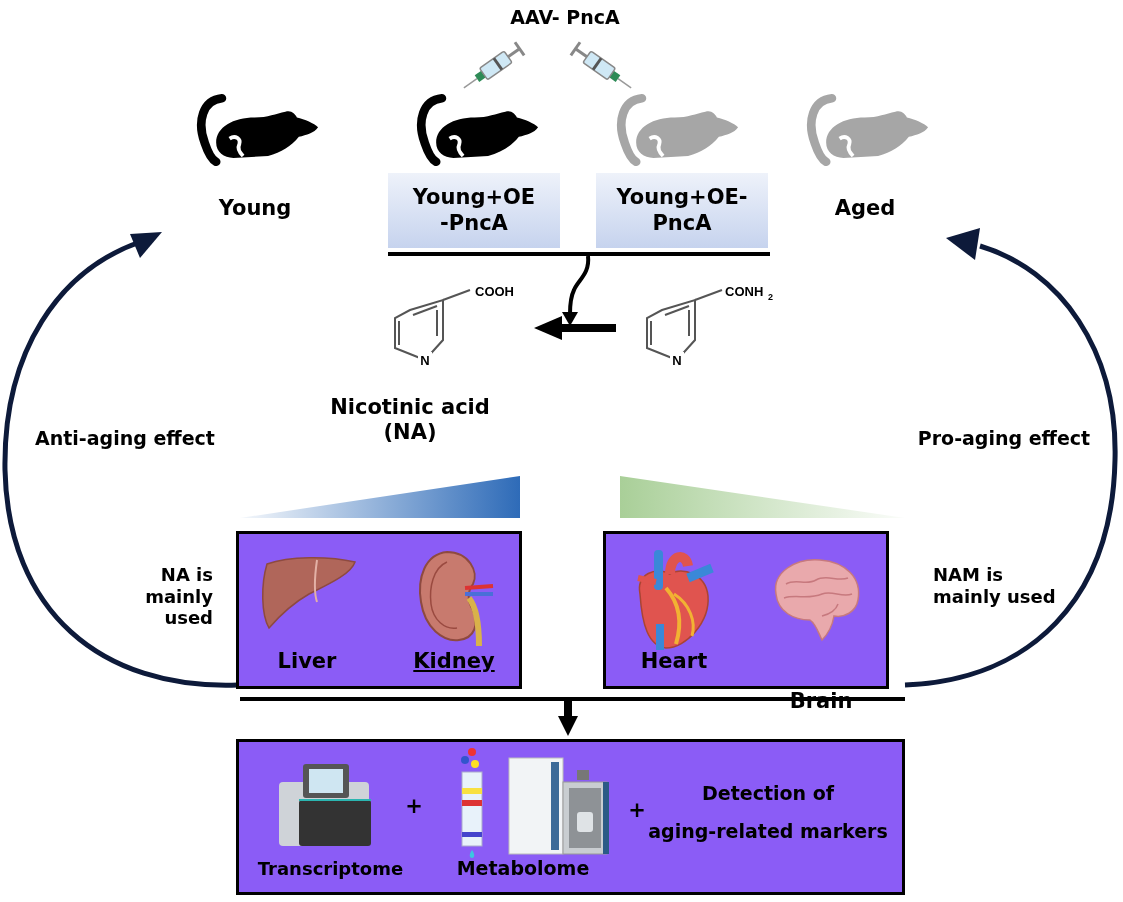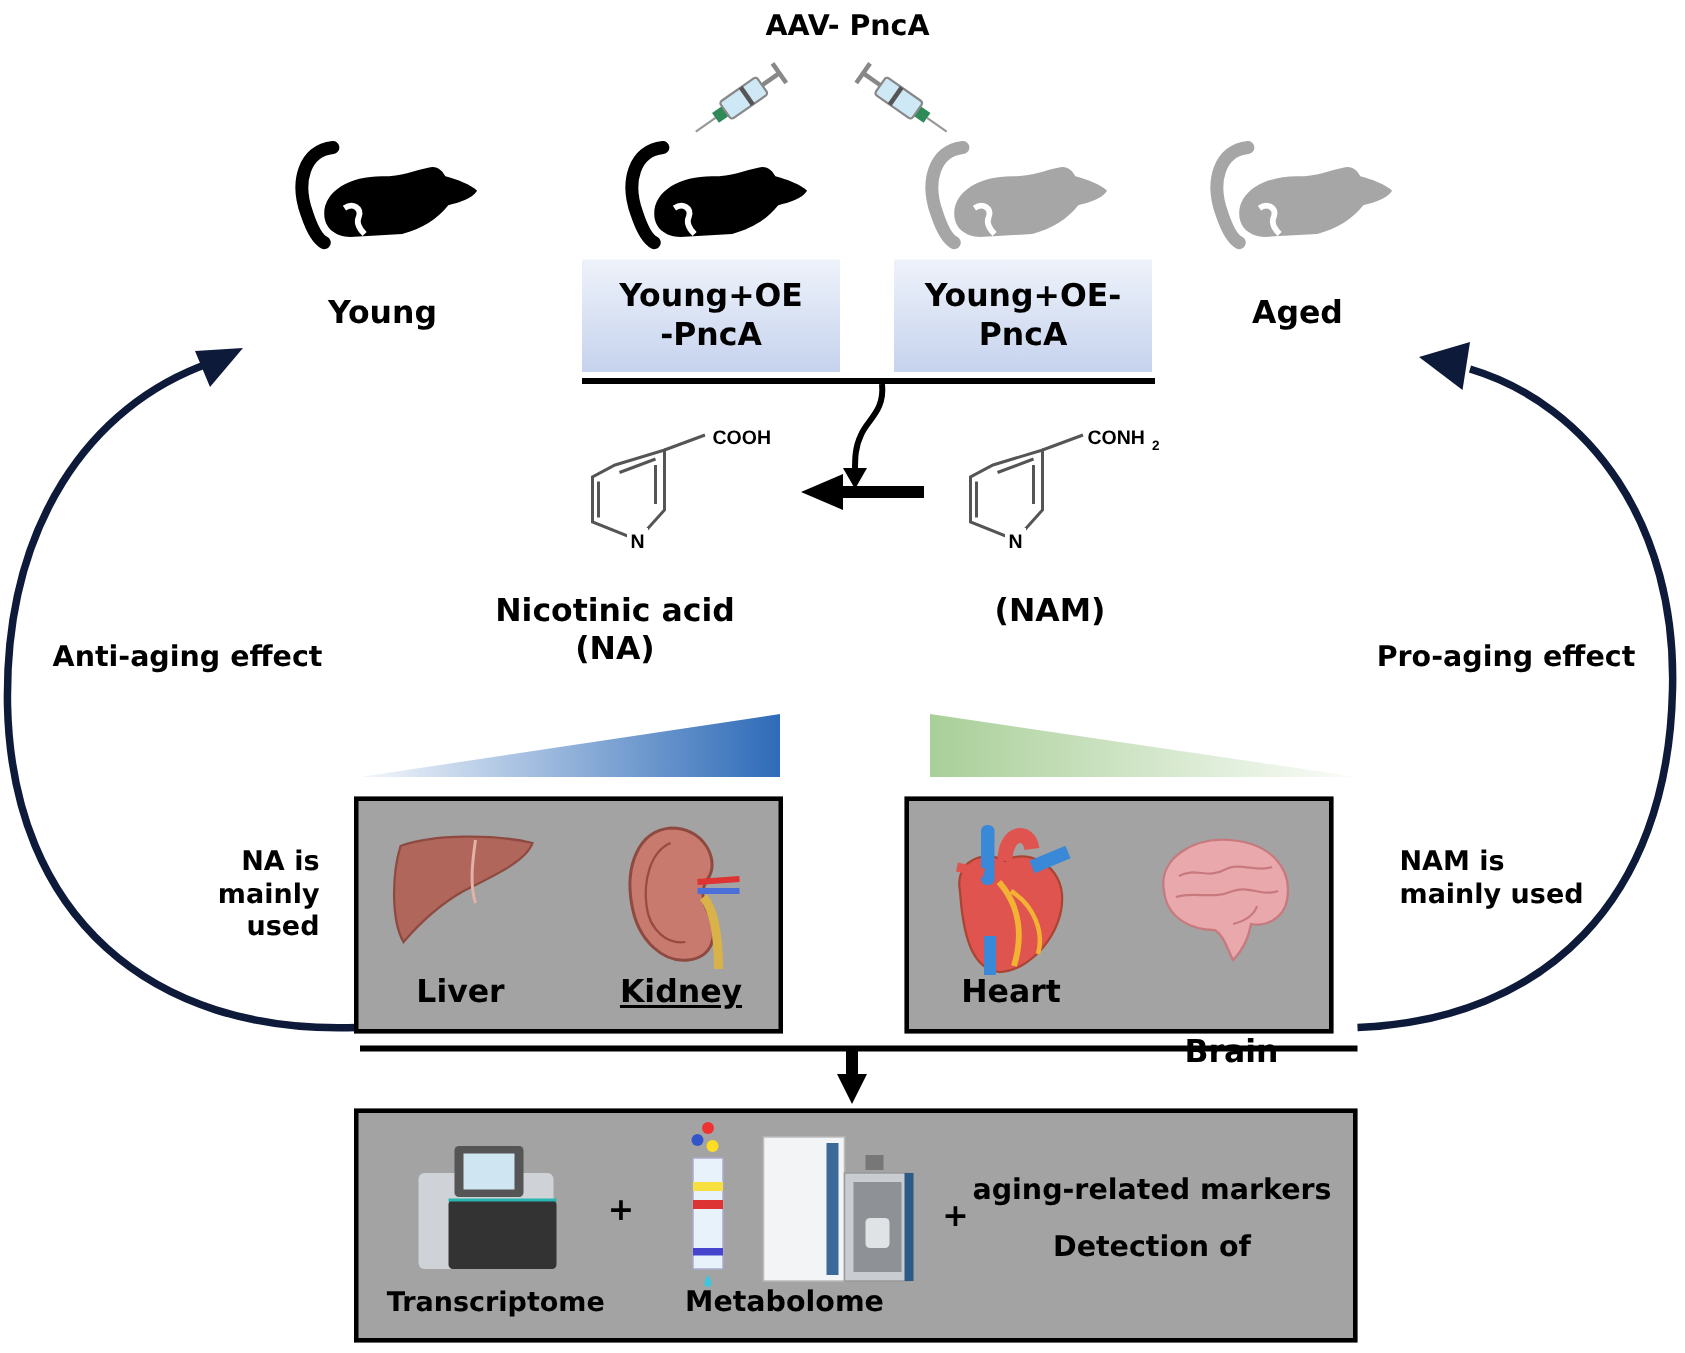--- a/index.html
+++ b/index.html
@@ -3,21 +3,21 @@
 <meta charset="utf-8">
 <style>
   html, body { margin: 0; padding: 0; background: #ffffff; }
   body { width: 1123px; height: 902px; position: relative; overflow: hidden;
          font-family: "DejaVu Sans", sans-serif; color: #000; }
   .abs { position: absolute; }
   .lbl { font-weight: bold; text-align: center; line-height: 1.2; }
   .t22 { font-size: 21px; }
   .t20 { font-size: 19px; }
   .t18 { font-size: 18px; }
-  .box { position: absolute; border: 3px solid #000; background: #a3a3a3; box-sizing: border-box; }
+  .box { position: absolute; border: 3px solid #000; background: #8b5cf6; box-sizing: border-box; }
   .grp { position: absolute; background: linear-gradient(to bottom, #eef2fa 0%, #c6d3ee 100%); box-sizing: border-box;
          display: flex; align-items: center; justify-content: center; }
   .hline { position: absolute; background: #000; height: 4px; }
   svg { position: absolute; overflow: visible; }
 </style>
 </head>
 <body>
 
 <div class="abs lbl t20" style="left:480px; top:6px; width:170px;">AAV- PncA</div>
 
@@ -114,21 +114,20 @@
   <text x="40" y="77" text-anchor="middle" font-family="'Liberation Sans', sans-serif" font-weight="bold" font-size="13">N</text>
   <text x="88" y="8" font-family="'Liberation Sans', sans-serif" font-weight="bold" font-size="13">CONH</text>
   <text x="131" y="12" font-family="'Liberation Sans', sans-serif" font-weight="bold" font-size="9">2</text>
 </svg>
 
 <div class="abs lbl t22" style="left:320px; top:395px; width:180px;">
   <div>Nicotinic acid</div>
   <div>(NA)</div>
 </div>
 <div class="abs lbl t22" style="left:610px; top:395px; width:180px;">
-  <div>(NAM)</div>
 </div>
 
 <svg style="left:240px; top:474px;" width="290" height="50" viewBox="0 0 290 50">
   <defs>
     <linearGradient id="gna" x1="0" y1="0" x2="1" y2="0">
       <stop offset="0" stop-color="#2e6bb8" stop-opacity="0.05"></stop>
       <stop offset="1" stop-color="#2e6bb8" stop-opacity="1"></stop>
     </linearGradient>
   </defs>
   <polygon points="0,44 280,2 280,44" fill="url(#gna)"></polygon>
@@ -230,18 +229,18 @@
     <rect x="2" y="6" width="54" height="96" fill="#f2f4f6" stroke="#bbb" stroke-width="1"></rect>
     <rect x="44" y="10" width="8" height="88" fill="#3c6a98"></rect>
     <rect x="56" y="30" width="44" height="72" fill="#c9cdd1" stroke="#999" stroke-width="1"></rect>
     <rect x="62" y="36" width="32" height="60" fill="#8e9296"></rect>
     <rect x="70" y="60" width="16" height="20" rx="3" fill="#dfe3e6"></rect>
     <rect x="96" y="30" width="6" height="72" fill="#2b5a86"></rect>
     <rect x="70" y="18" width="12" height="10" fill="#777"></rect>
   </svg>
   <div class="abs lbl t22" style="left:388px; top:56px; width:20px;">+</div>
   <div class="abs lbl t20" style="left:398px; top:32px; width:262px; line-height:2.0;">
+    <div>Detection of</div>
     <div>aging-related markers</div>
-    <div>Detection of</div>
   </div>
   <div class="abs lbl t18" style="left:4px; top:116px; width:175px;">Transcriptome</div>
   <div class="abs lbl t20" style="left:204px; top:115px; width:160px;">Metabolome</div>
 </div>
 
 </body></html>

